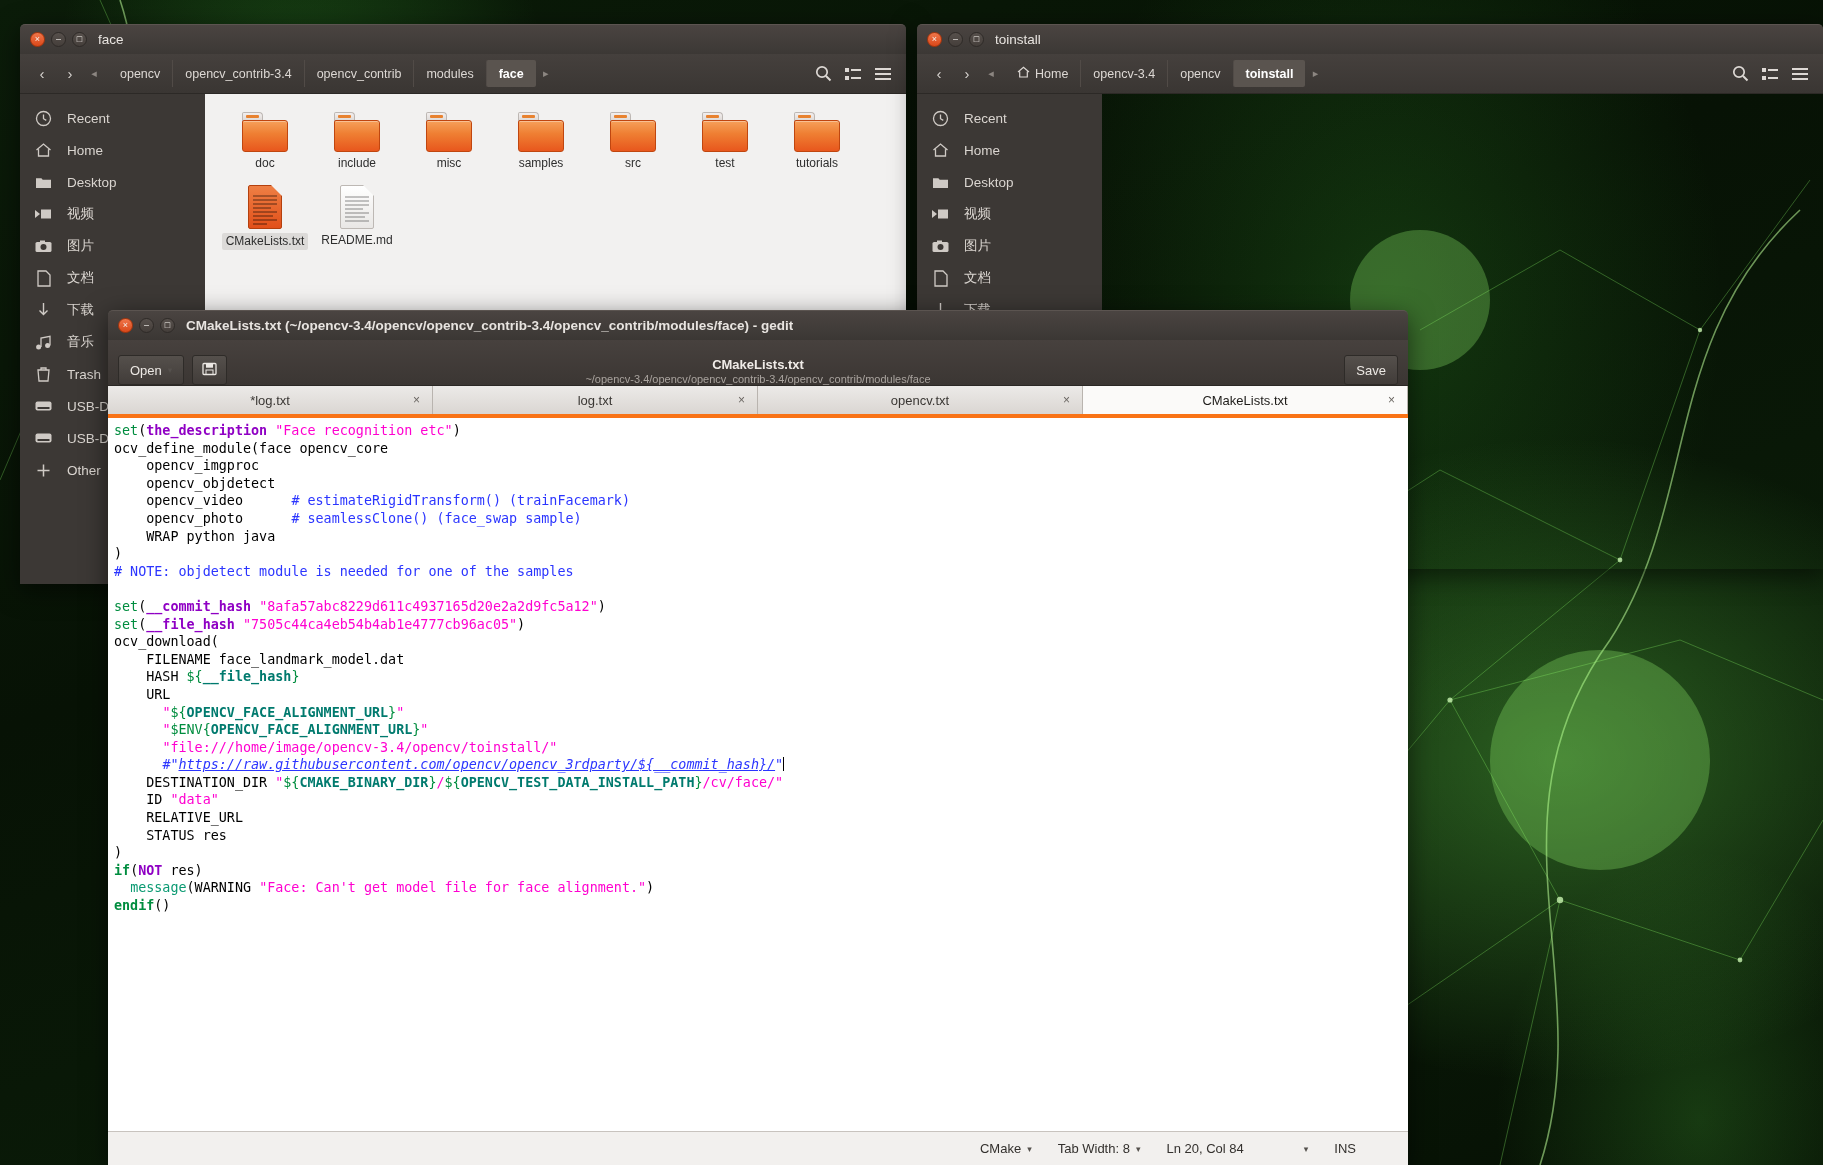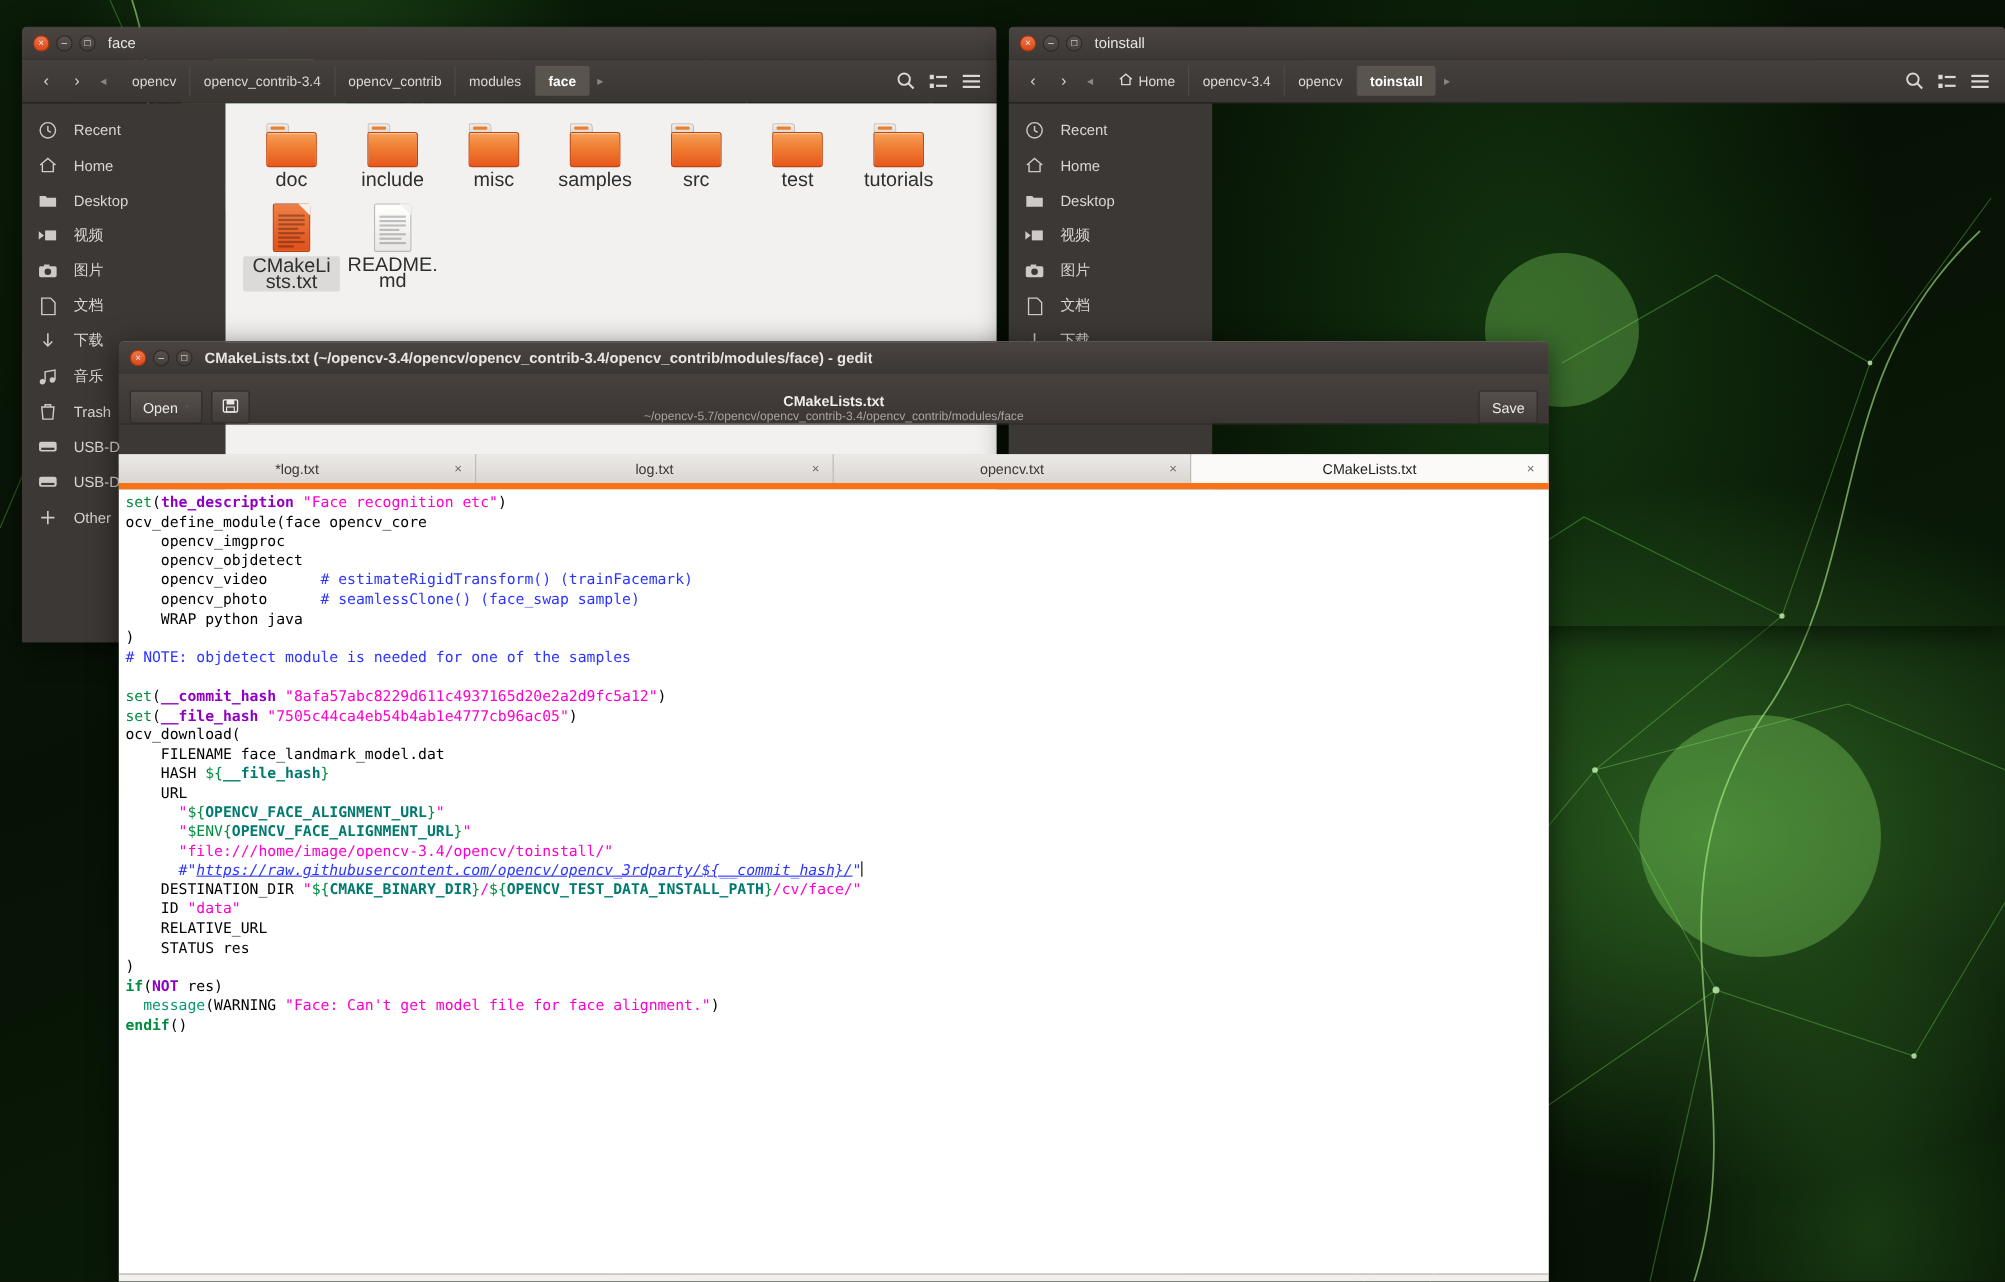--- a/index.html
+++ b/index.html
@@ -74,21 +74,21 @@
            color: #dad5d0; font-size: 13.5px; gap: 14px; }
   .place .pico { width: 19px; display: flex; align-items: center;
                  justify-content: center; color: #cfcac5; }
   .files {
     flex: 1; background: #f2f1f0; padding: 12px 10px 0 14px;
     display: flex; flex-wrap: wrap; align-content: flex-start;
     gap: 2px 0;
   }
   .fitem { width: 92px; display: flex; flex-direction: column;
            align-items: center; padding: 6px 2px 4px; }
-  .fitem .flabel { font-size: 18px; color: #2e2e2e; text-align: center;
+  .fitem .flabel { font-size: 12px; color: #2e2e2e; text-align: center;
                    line-height: 15px; margin-top: 4px; word-break: break-word; }
   .fitem.selected .flabel { background: #dcdad8; border-radius: 2px; padding: 1px 4px; }
 
   .folder-ico { width: 46px; height: 40px; position: relative; }
   .folder-ico .tab { position: absolute; left: 0; top: 0; width: 21px; height: 9px;
      background: linear-gradient(#f3efee,#ddd8d5); border-radius: 2px 4px 0 0;
      border: 1px solid #bdb7b3; border-bottom: none; }
   .folder-ico .tab:after { content:''; position:absolute; left:3px; top:2px;
      width:13px; height:3px; background:#e8822f; border-radius:1px; }
   .folder-ico .bd { position: absolute; left: 0; top: 8px; width: 46px; height: 32px;
@@ -128,21 +128,21 @@
     background: linear-gradient(#55504c, #413c39); color: #ece8e4;
     border: 1px solid #2e2b28; border-radius: 3px; font-size: 13px; gap: 6px;
   }
   .gedit-headtitle {
     position: absolute; left: 0; right: 0; text-align: center;
     pointer-events: none;
   }
   .gedit-headtitle .t1 { font-size: 13px; color: #f0ece8; font-weight: bold; }
   .gedit-headtitle .t2 { font-size: 11px; color: #a9a39e; margin-top: 1px; }
   .gtabs { height: 32px; display: flex; background: #d8d4d0;
-           border-bottom: 6px solid #f97316; margin-top: 27px; }
+           border-bottom: 4px solid #f97316; }
   .gtab { flex: 1; display: flex; align-items: center; justify-content: center;
           position: relative; font-size: 13px; color: #3a3734;
           background: linear-gradient(#eceae8,#dad6d2);
           border-right: 1px solid #b9b4af; }
   .gtab.active { background: #fbfaf9; color: #1e1c1a; }
   .gtab .x { position: absolute; right: 12px; font-size: 12px; color: #6a6662; }
   .code {
     background: #ffffff; height: calc(100% - 46px - 30px - 32px - 34px);
     padding: 4px 0 0 2px; overflow: hidden;
     font-family: "DejaVu Sans Mono", monospace;
@@ -586,21 +586,21 @@
       <span>
         <svg width="15" height="15" viewBox="0 0 15 15">
             <rect x="1" y="2.5" width="13" height="11" rx="1" stroke="#ece8e4" stroke-width="1.3" fill="none"></rect>
             <rect x="4" y="2.5" width="7" height="4.2" fill="#ece8e4"></rect>
             <rect x="4" y="9" width="7" height="4.5" stroke="#ece8e4" stroke-width="1" fill="none"></rect>
           </svg>
       </span>
     </div>
     <div class="gedit-headtitle">
       <div class="t1">CMakeLists.txt</div>
-      <div class="t2">~/opencv-5.7/opencv/opencv_contrib-3.4/opencv_contrib/modules/face</div>
+      <div class="t2">~/opencv-3.4/opencv/opencv_contrib-3.4/opencv_contrib/modules/face</div>
     </div>
     <div style="flex:1"></div>
     <div class="gbtn">Save</div>
   </div>
 
   <div class="gtabs">
     <div class="gtab">
       <span>*log.txt</span>
       <span class="x">×</span>
     </div>

